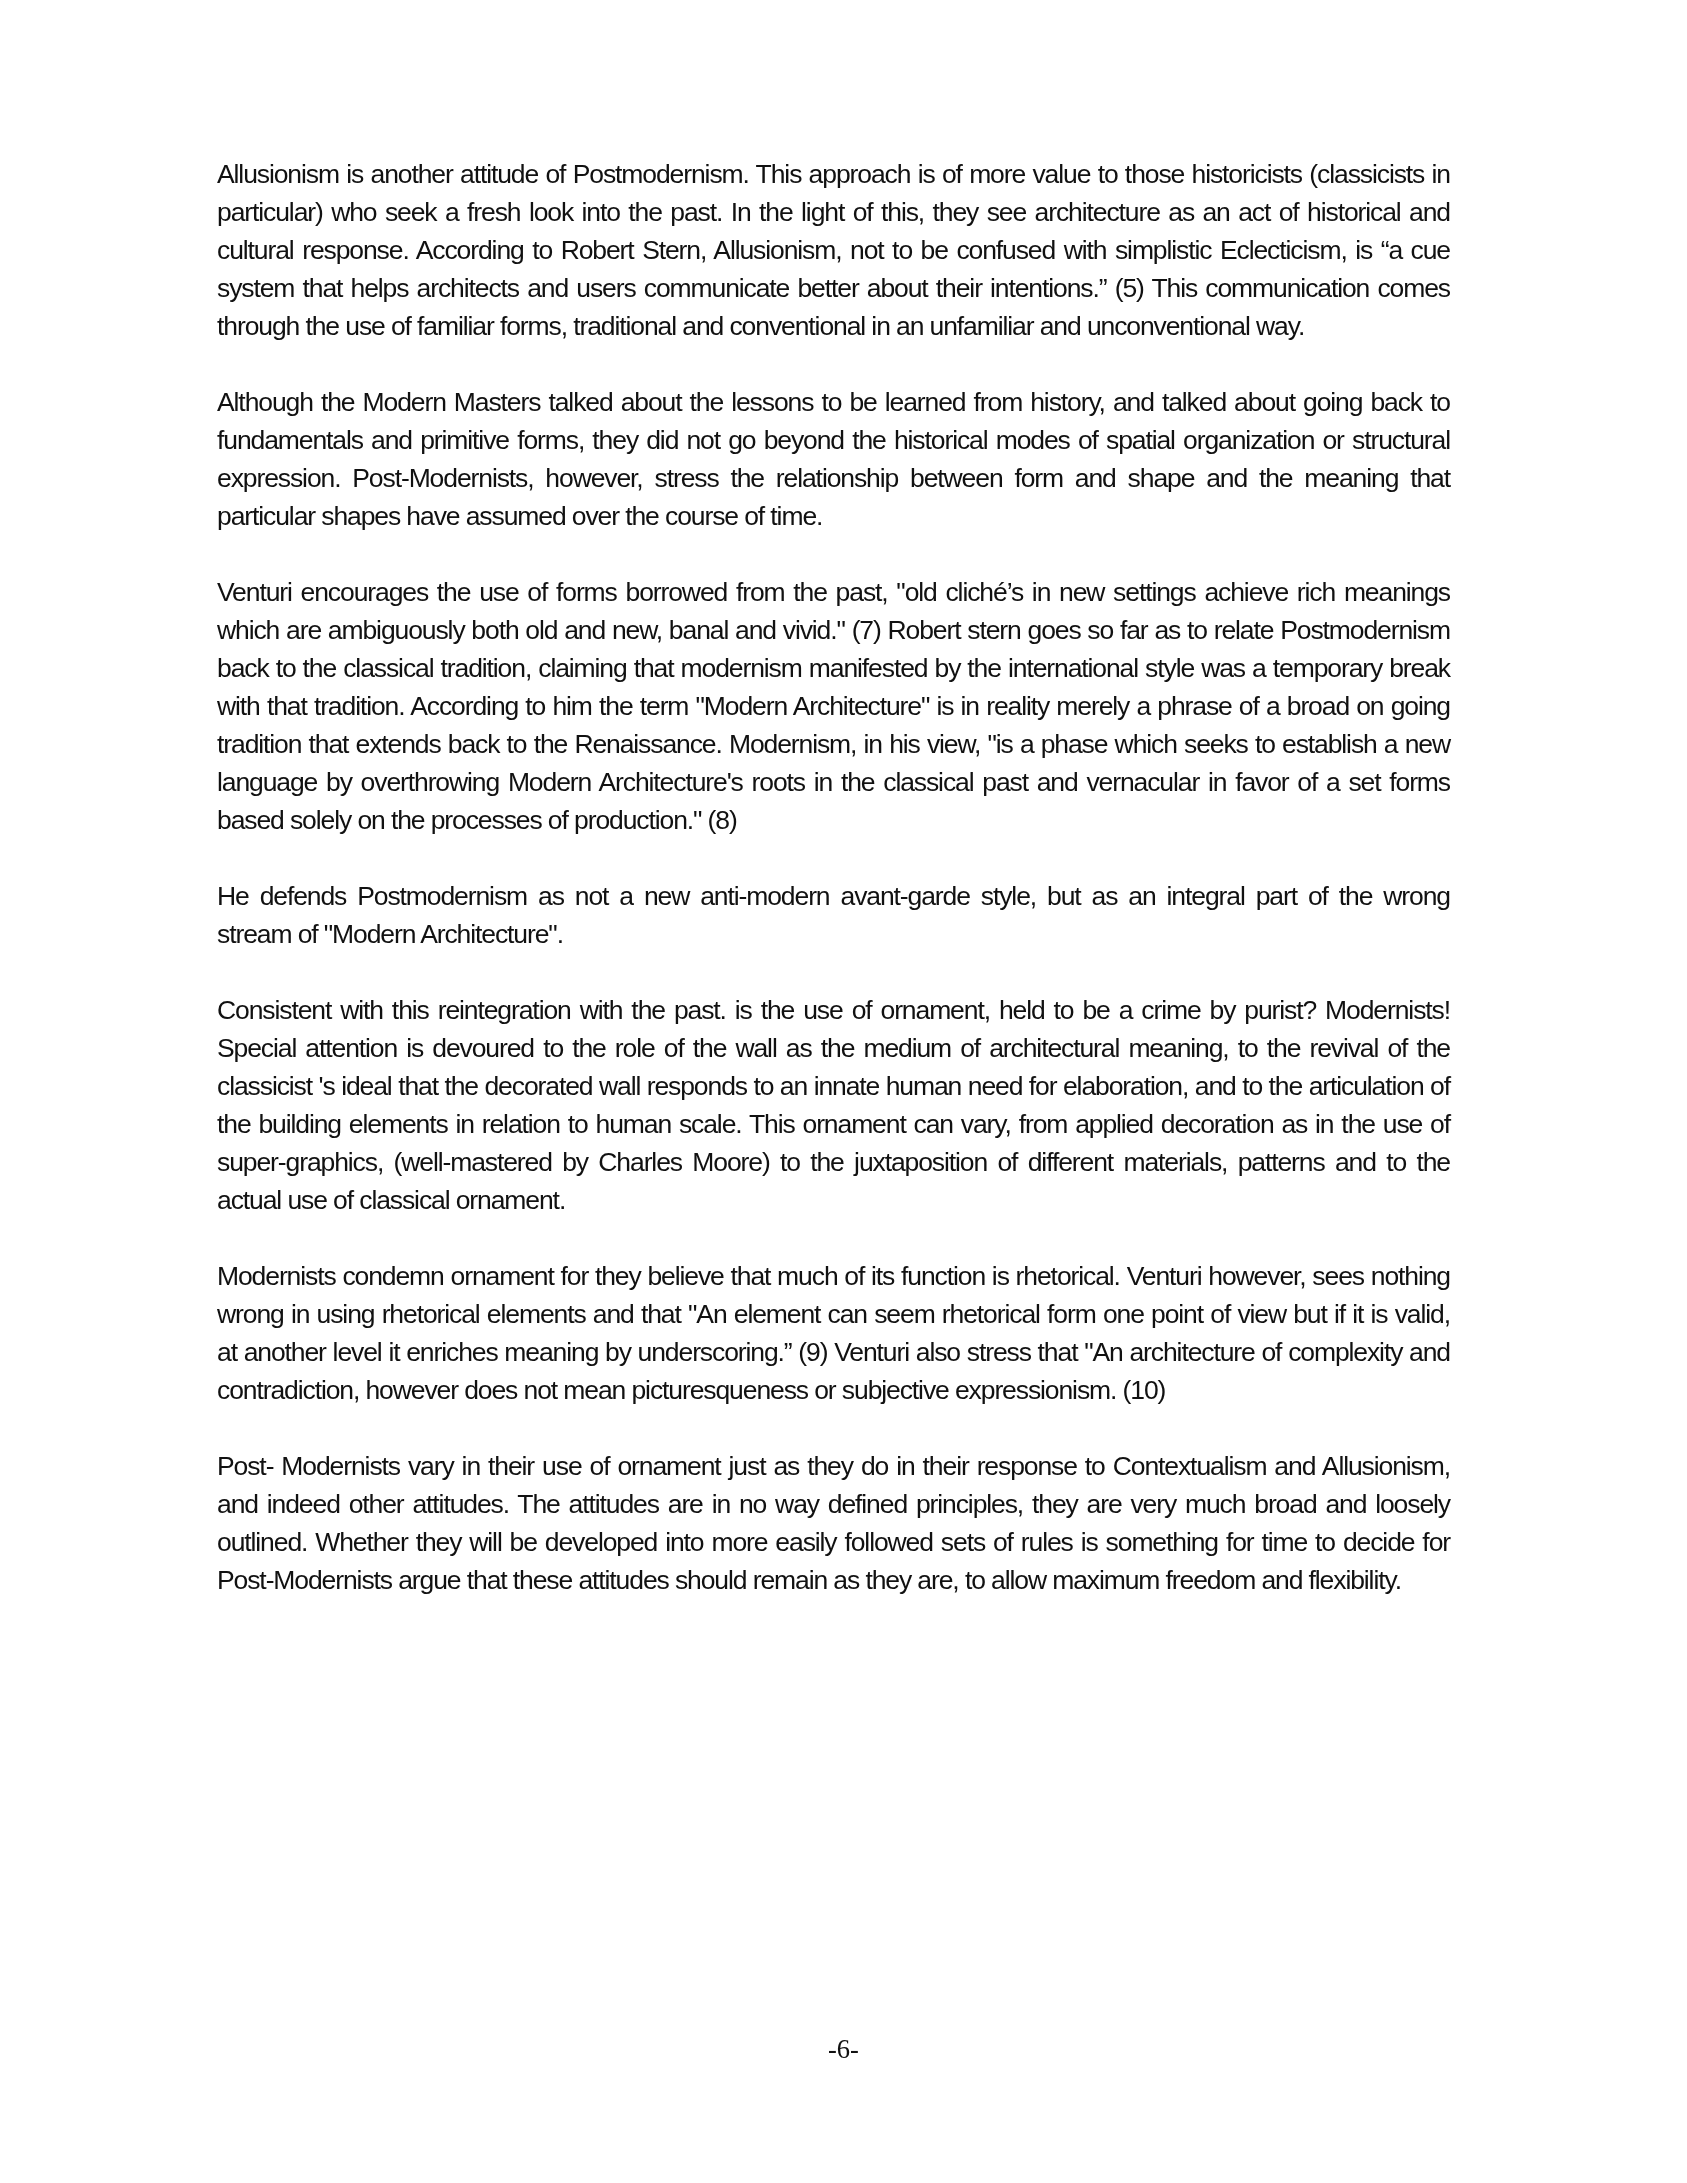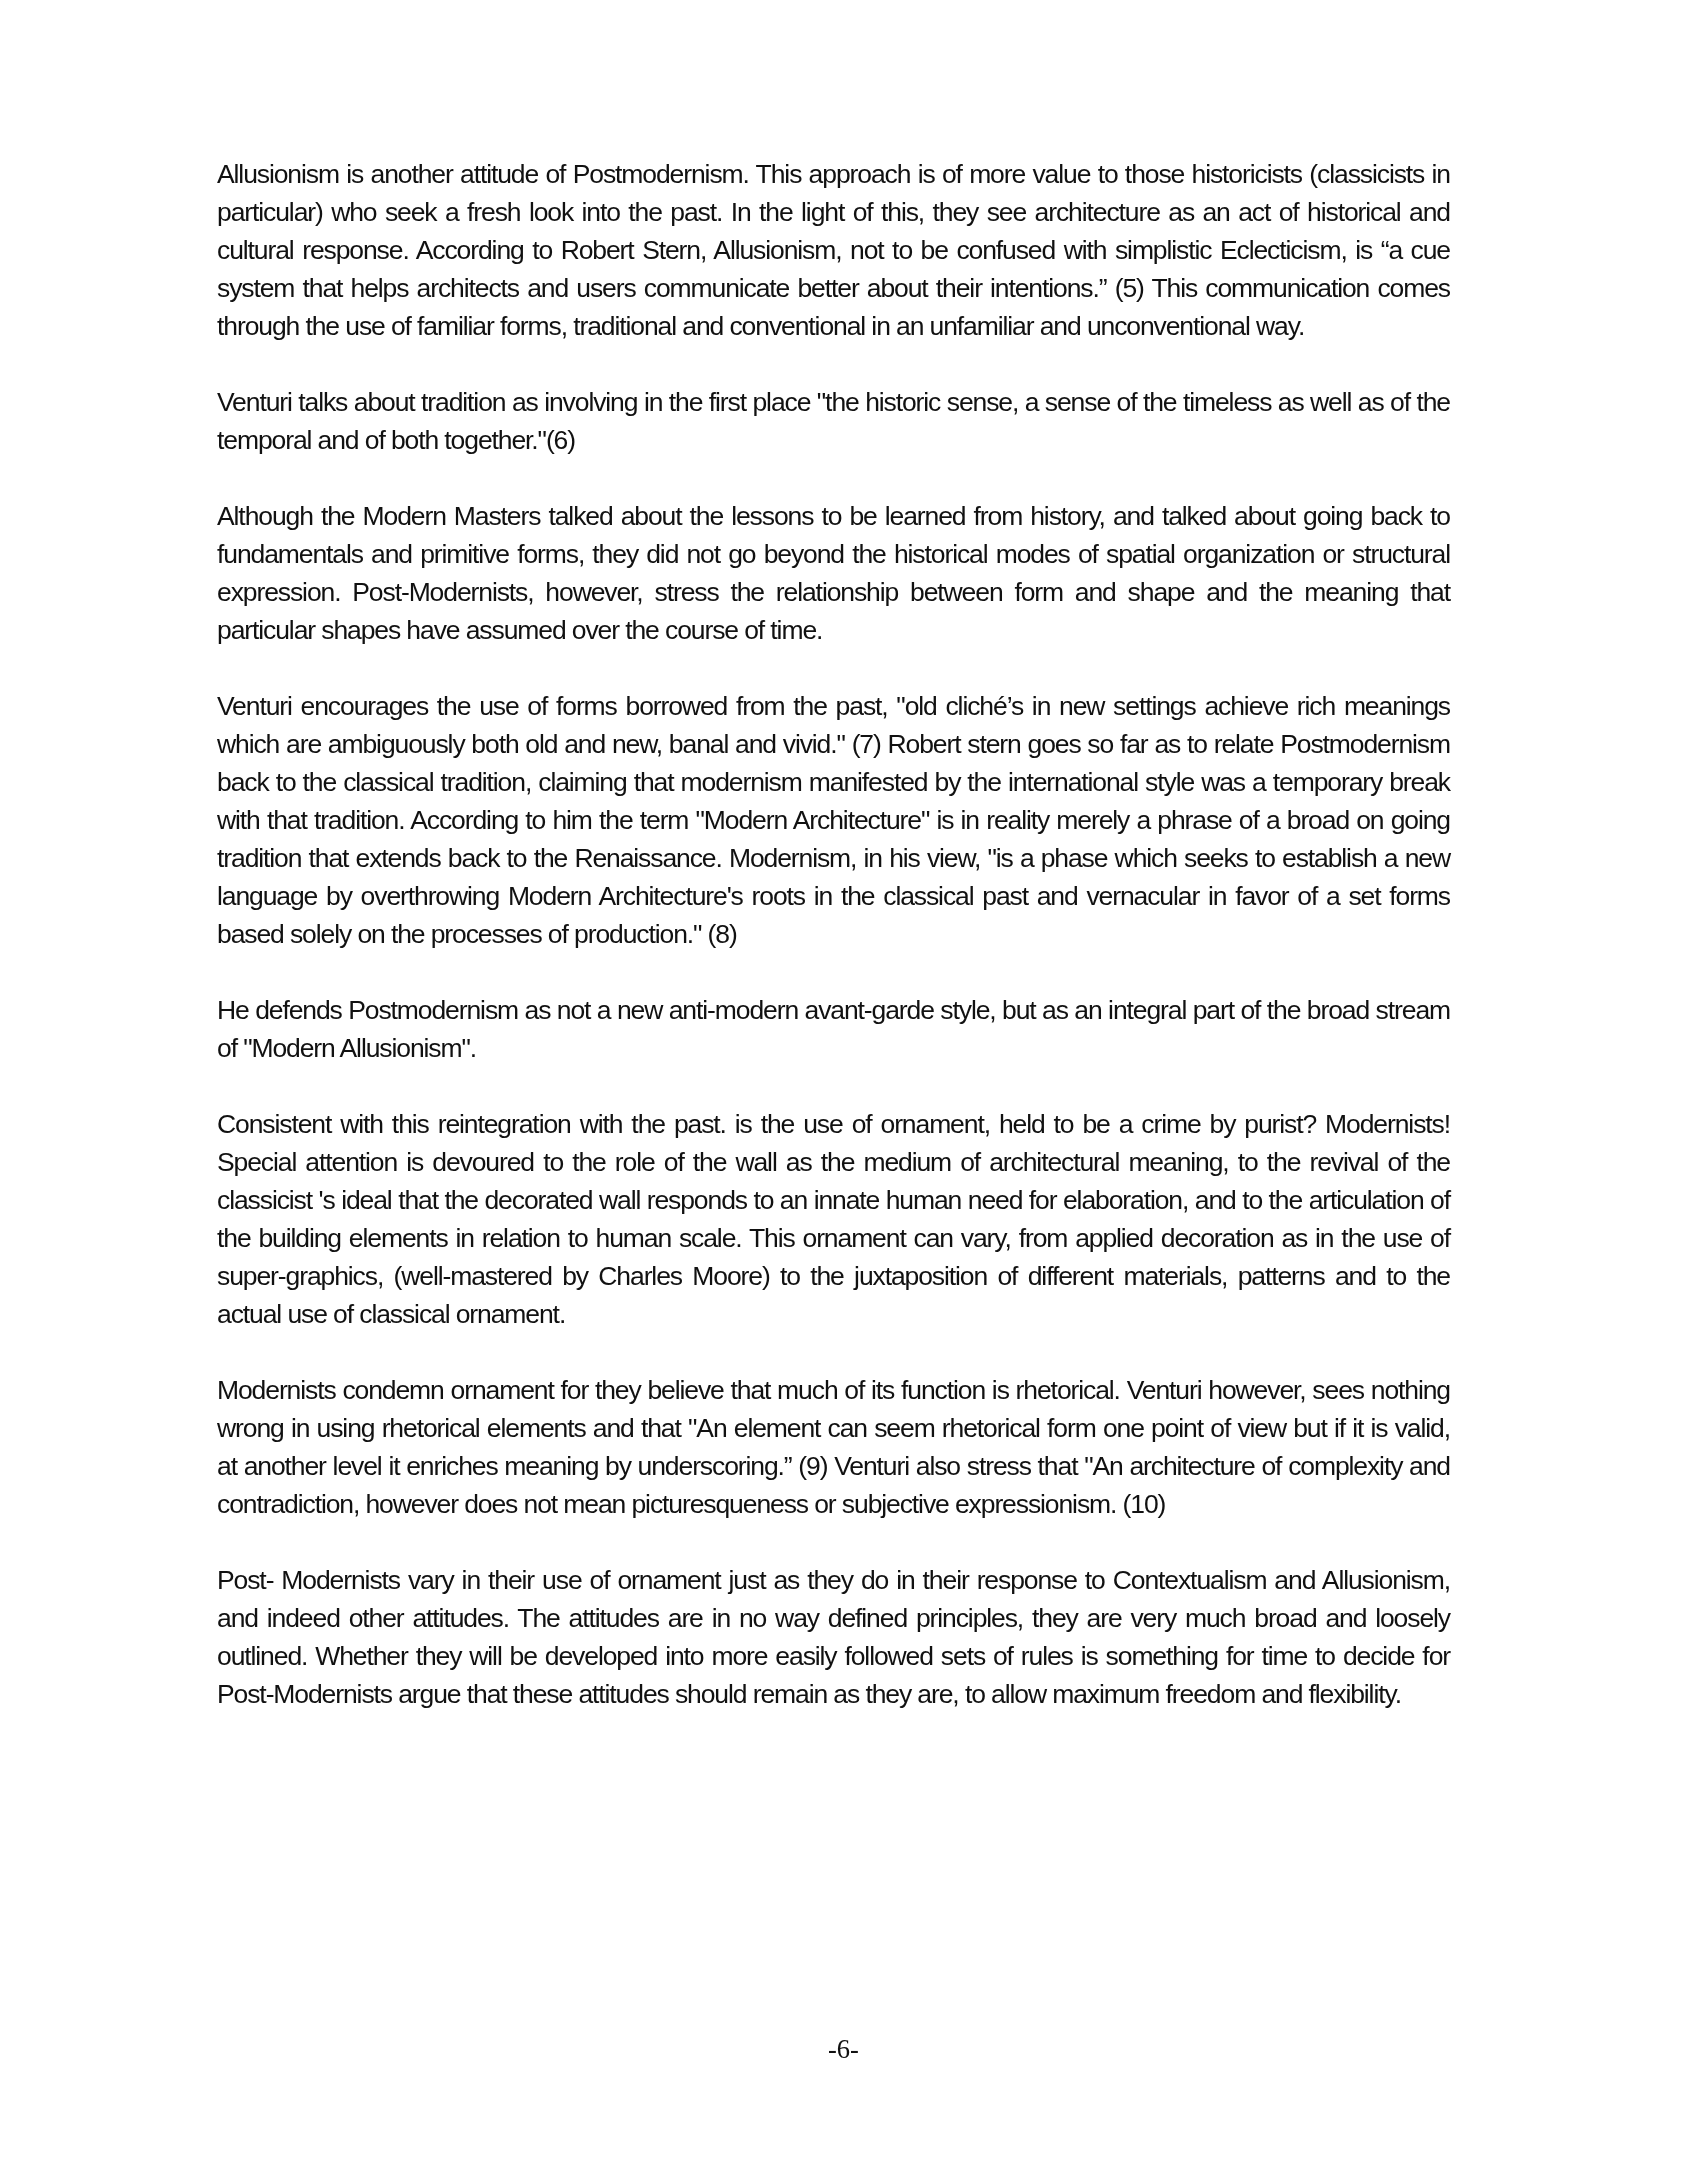--- a/index.html
+++ b/index.html
@@ -17,23 +17,22 @@
     position: absolute; left: 0; width: 1687px; top: 2026px; text-align: center;
     font-family: "Liberation Serif", serif; font-size: 26.5px; color: #111111;
   }
 </style>
 </head>
 <body>
 
 <div class="page">
   <div class="content">
     <p class="para">Allusionism is another attitude of Postmodernism. This approach is of more value to those historicists (classicists in particular) who seek a fresh look into the past. In the light of this, they see architecture as an act of historical and cultural response. According to Robert Stern, Allusionism, not to be confused with simplistic Eclecticism, is “a cue system that helps architects and users communicate better about their intentions.” (5) This communication comes through the use of familiar forms, traditional and conventional in an unfamiliar and unconventional way.</p>
-    <p class="para">Venturi talks about tradition as involving in the first place "the historic sense, a sense of the timeless as well as of the temporal and of both together."(6)</p>
     <p class="para">Although the Modern Masters talked about the lessons to be learned from history, and talked about going back to fundamentals and primitive forms, they did not go beyond the historical modes of spatial organization or structural expression. Post-Modernists, however, stress the relationship between form and shape and the meaning that particular shapes have assumed over the course of time.</p>
     <p class="para">Venturi encourages the use of forms borrowed from the past, "old cliché’s in new settings achieve rich meanings which are ambiguously both old and new, banal and vivid." (7) Robert stern goes so far as to relate Postmodernism back to the classical tradition, claiming that modernism manifested by the international style was a temporary break with that tradition. According to him the term "Modern Architecture" is in reality merely a phrase of a broad on going tradition that extends back to the Renaissance. Modernism, in his view, "is a phase which seeks to establish a new language by overthrowing Modern Architecture's roots in the classical past and vernacular in favor of a set forms based solely on the processes of production." (8)</p>
-    <p class="para">He defends Postmodernism as not a new anti-modern avant-garde style, but as an integral part of the broad stream of "Modern Allusionism".</p>
+    <p class="para">He defends Postmodernism as not a new anti-modern avant-garde style, but as an integral part of the wrong stream of "Modern Architecture".</p>
     <p class="para">Consistent with this reintegration with the past. is the use of ornament, held to be a crime by purist? Modernists! Special attention is devoured to the role of the wall as the medium of architectural meaning, to the revival of the classicist 's ideal that the decorated wall responds to an innate human need for elaboration, and to the articulation of the building elements in relation to human scale. This ornament can vary, from applied decoration as in the use of super-graphics, (well-mastered by Charles Moore) to the juxtaposition of different materials, patterns and to the actual use of classical ornament.</p>
     <p class="para">Modernists condemn ornament for they believe that much of its function is rhetorical. Venturi however, sees nothing wrong in using rhetorical elements and that "An element can seem rhetorical form one point of view but if it is valid, at another level it enriches meaning by underscoring.” (9) Venturi also stress that "An architecture of complexity and contradiction, however does not mean picturesqueness or subjective expressionism. (10)</p>
     <p class="para last">Post- Modernists vary in their use of ornament just as they do in their response to Contextualism and Allusionism, and indeed other attitudes. The attitudes are in no way defined principles, they are very much broad and loosely outlined. Whether they will be developed into more easily followed sets of rules is something for time to decide for Post-Modernists argue that these attitudes should remain as they are, to allow maximum freedom and flexibility.</p>
   </div>
   <div class="pagenum">-6-</div>
 </div>
 
 
 </body></html>

